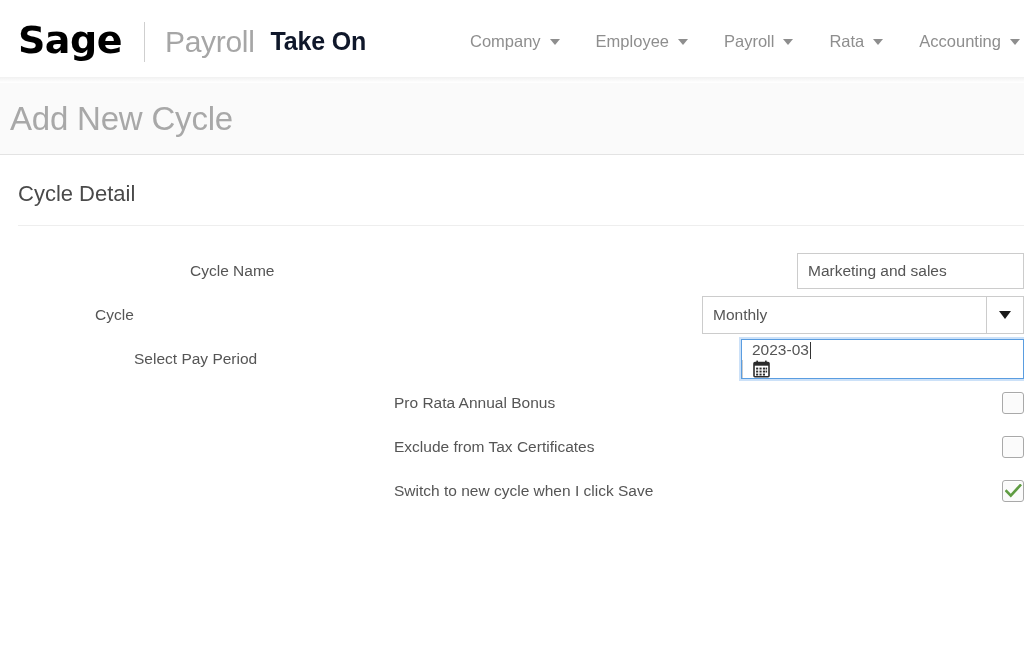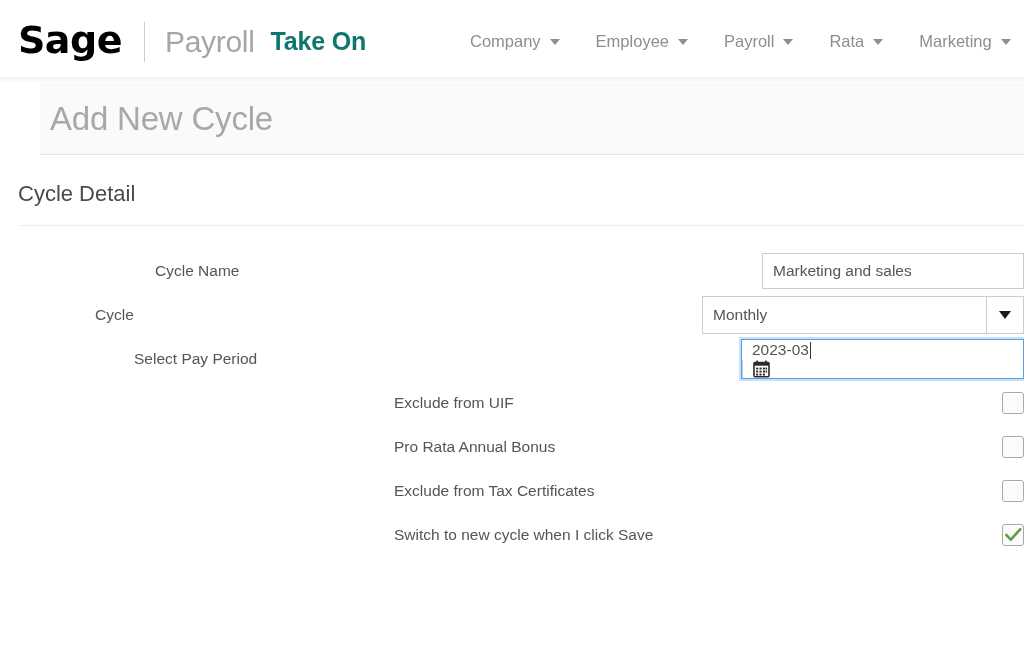--- a/index.html
+++ b/index.html
@@ -58,21 +58,21 @@
   .brand-payroll {
     font-size: 30px;
     font-weight: 300;
     color: #a6a6a6;
     letter-spacing: -0.3px;
     line-height: 1;
   }
   .brand-takeon {
     font-size: 25px;
     font-weight: 700;
-    color: #0f766e;
+    color: #0f172a;
     margin-left: 16px;
     line-height: 1;
     letter-spacing: -0.2px;
   }
 
   .mainnav {
     display: flex;
     align-items: center;
     margin-left: 86px;
     gap: 0px;
@@ -96,21 +96,20 @@
   }
 
   
   .pagetitle-bar {
     height: 72px;
     background: #fafafa;
     border-bottom: 1px solid #e3e3e3;
     display: flex;
     align-items: center;
     padding-left: 10px;
-    margin-left: 40px;
   }
   .pagetitle {
     font-size: 33px;
     font-weight: 300;
     color: #a8a8a8;
     letter-spacing: -0.2px;
   }
 
   
   .content {
@@ -143,21 +142,21 @@
     color: #555555;
     padding-left: 39px;
     flex: 0 0 646px;
   }
   .form-control {
     flex: 0 0 auto;
   }
 
   
   .text-input {
-    width: 262px;
+    width: 227px;
     height: 36px;
     border: 1px solid #cccccc;
     background: #ffffff;
     font-family: "Liberation Sans", sans-serif;
     font-size: 15.5px;
     color: #555555;
     padding: 0 10px;
     outline: none;
     border-radius: 0;
   }
@@ -271,21 +270,21 @@
     </div>
     <div class="nav-item">
       <span>Payroll</span>
       <span class="caret"></span>
     </div>
     <div class="nav-item">
       <span>Rata</span>
       <span class="caret"></span>
     </div>
     <div class="nav-item">
-      <span>Marketing</span>
+      <span>Accounting</span>
       <span class="caret"></span>
     </div>
   </nav>
 </div>
 
 <div class="pagetitle-bar">
   <span class="pagetitle">Add New Cycle</span>
 </div>
 
 <div class="content">
@@ -340,26 +339,20 @@
                 <rect x="3.1" y="13.6" width="2.1" height="1.9"></rect>
                 <rect x="6.5" y="13.6" width="2.1" height="1.9"></rect>
                 <rect x="9.9" y="13.6" width="2.1" height="1.9"></rect>
               </g>
             </svg>
           </div>
         </div>
       </div>
     </div>
 
-    <div class="form-row">
-      <div class="form-label">Exclude from UIF</div>
-      <div class="form-control">
-        <div class="cbx"></div>
-      </div>
-    </div>
 
 
     <div class="form-row">
       <div class="form-label">Pro Rata Annual Bonus</div>
       <div class="form-control">
         <div class="cbx"></div>
       </div>
     </div>
 
     <div class="form-row">

